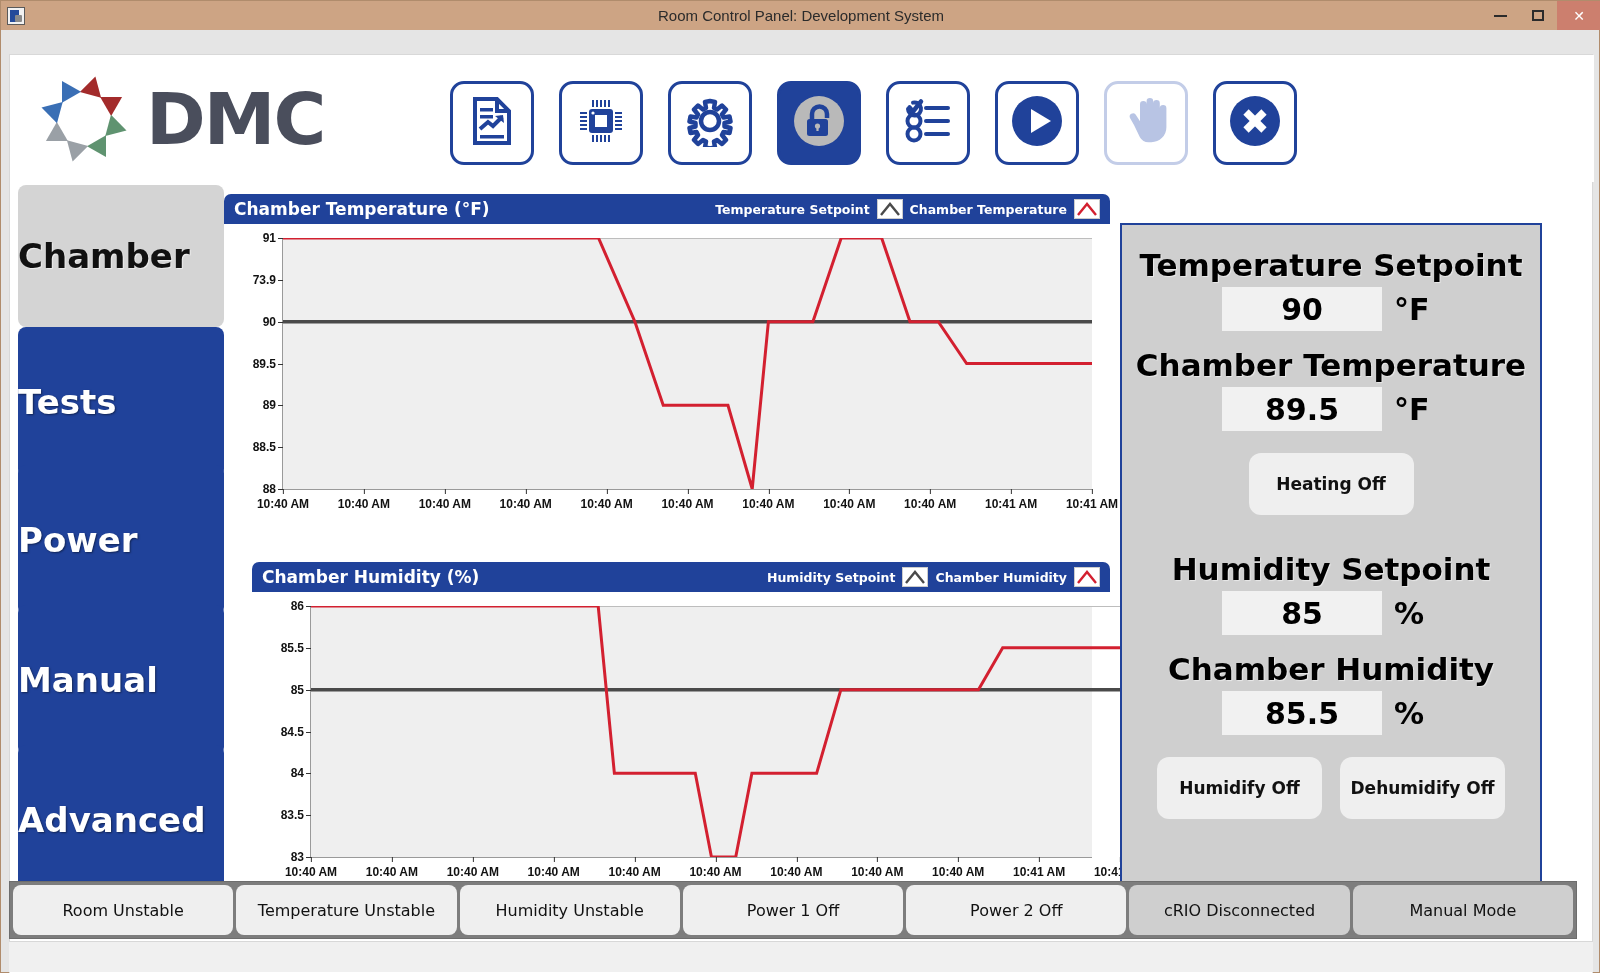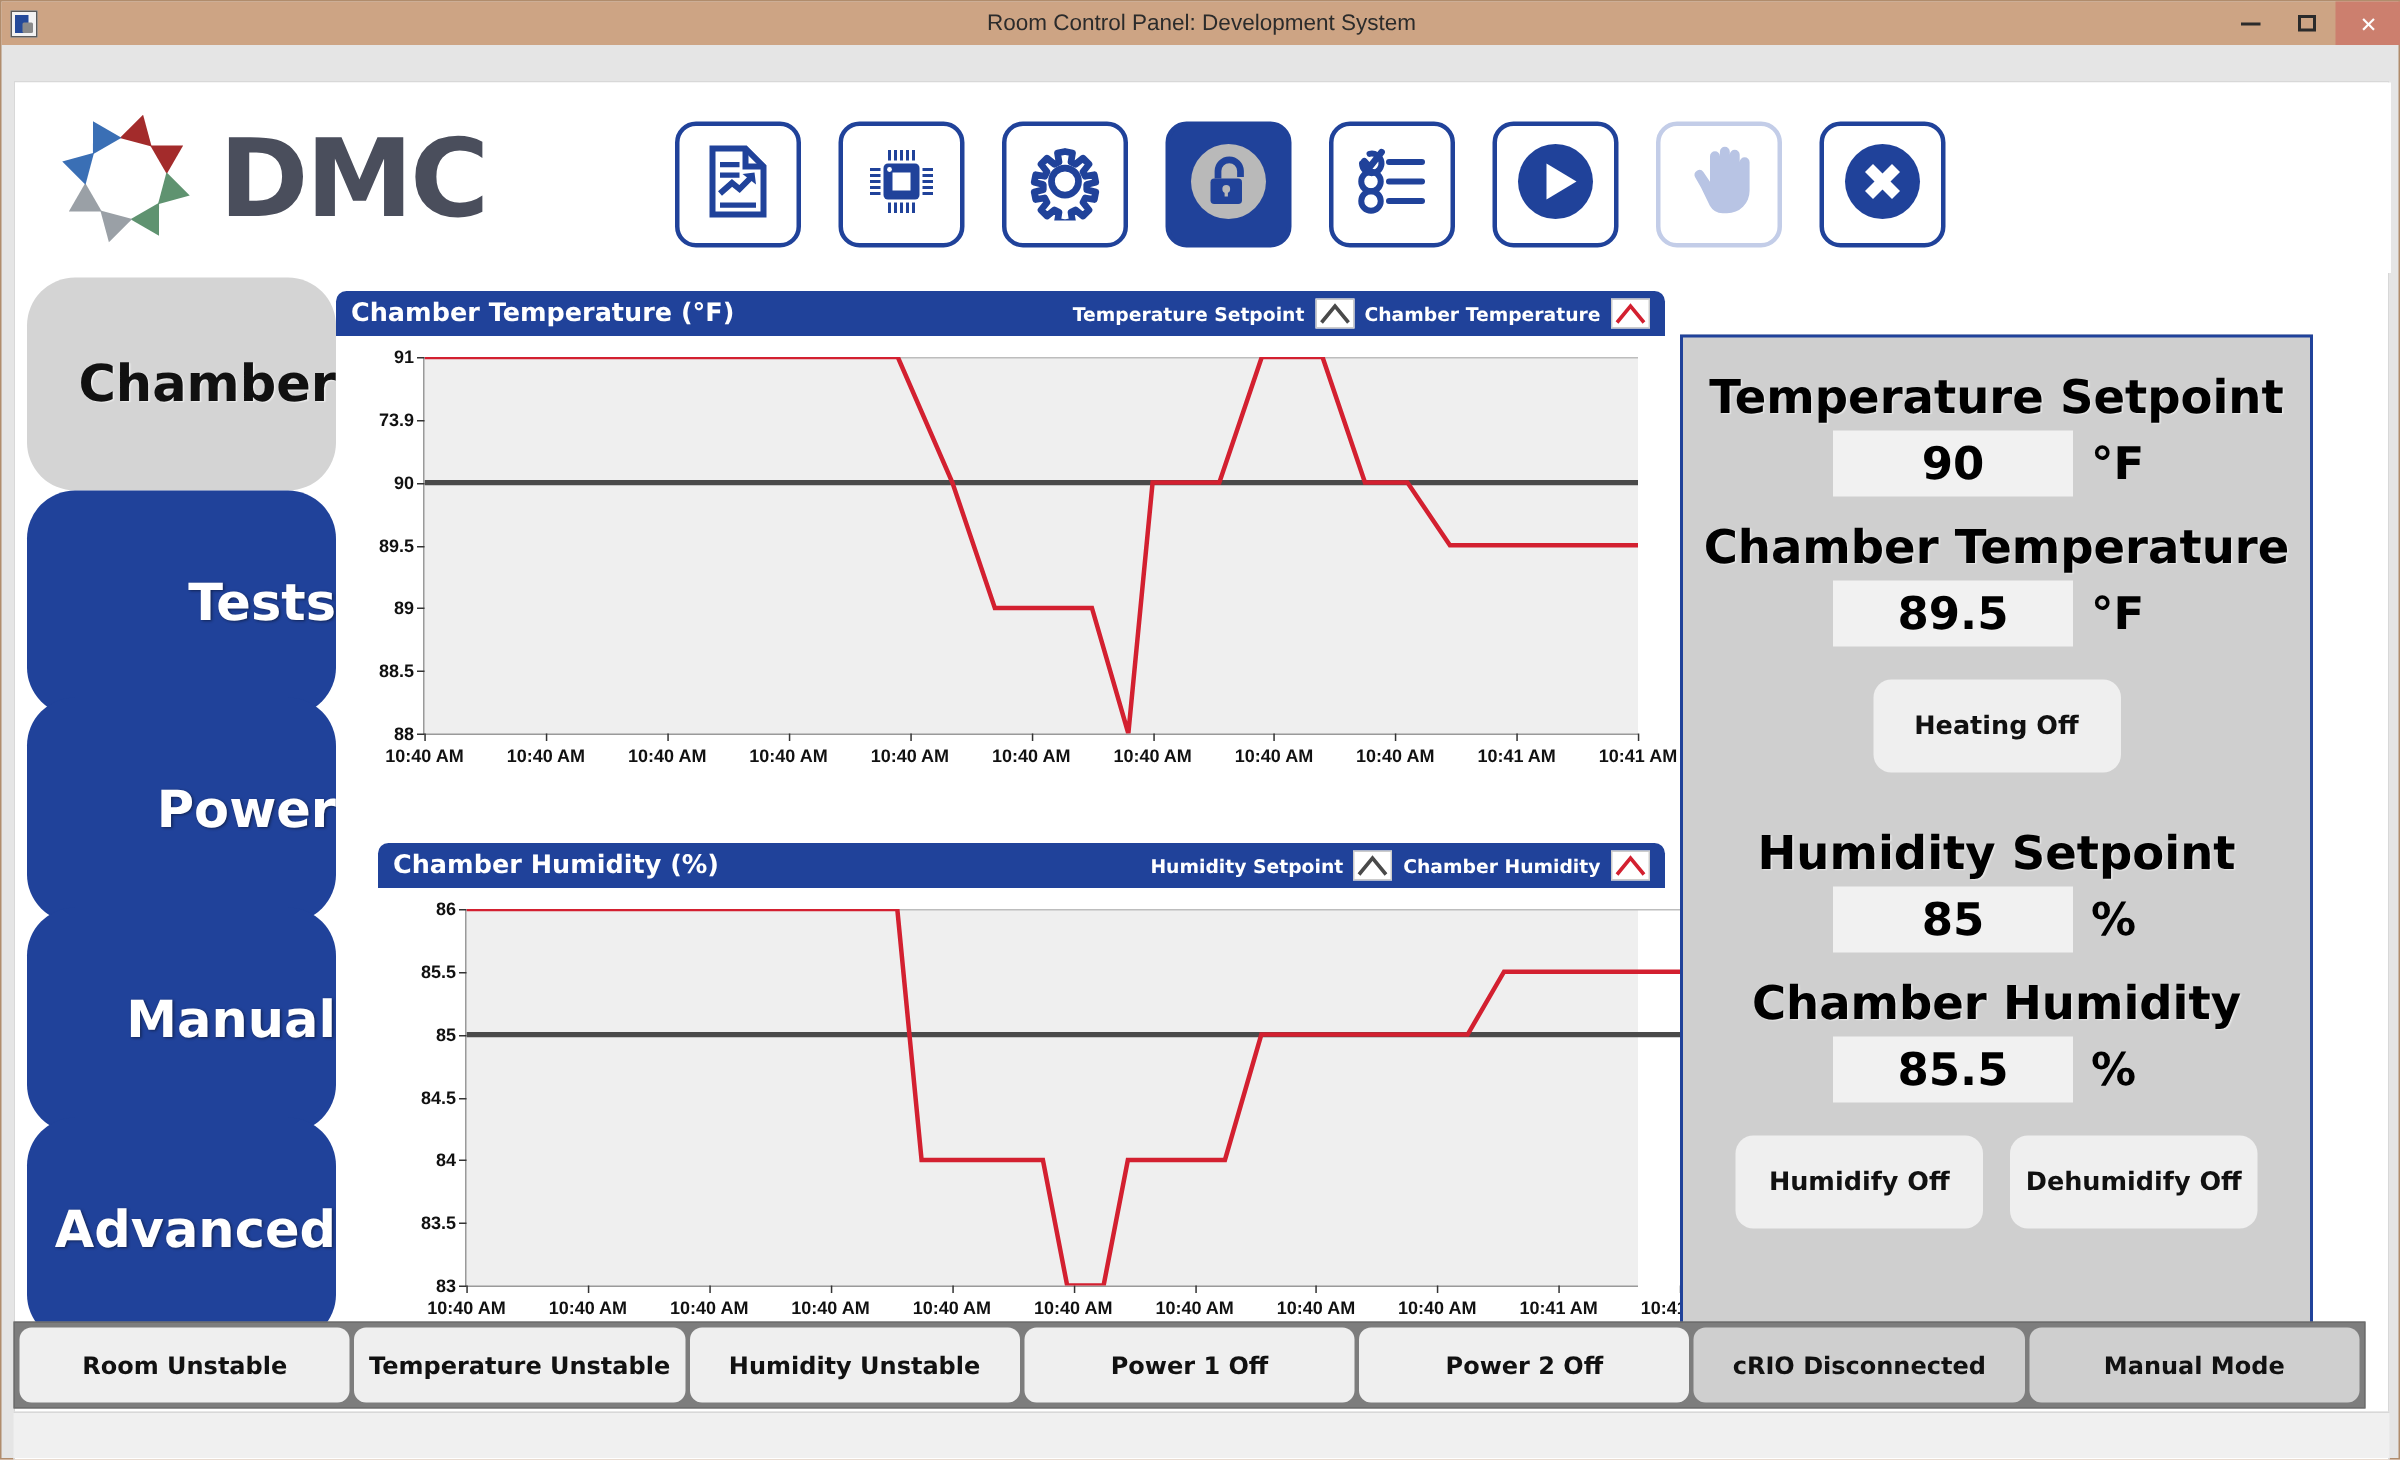--- a/index.html
+++ b/index.html
@@ -74,23 +74,23 @@
     background: #ffffff; border: 3px solid #20429a;
     display: flex; align-items: center; justify-content: center;
   }
   .tool-btn.filled { background: #20429a; border-color: #20429a; }
   .tool-btn.disabled { border-color: #c3cde8; }
 
   
   .sidebar { position: absolute; left: 8px; top: 127px; width: 206px; height: 712px; }
   .side-btn {
     position: absolute; left: 0; width: 206px;
-    border-radius: 32px;
+    border-radius: 8px;
     background: #20429a; color: #ffffff;
-    display: flex; align-items: center; justify-content: flex-end;
+    display: flex; align-items: center; justify-content: flex-start;
     font-size: 34px; font-weight: bold;
     font-family: "DejaVu Sans", sans-serif;
     text-shadow: 1px 1px 2px rgba(0,0,0,0.45);
   }
   .side-btn.active {
     background: #d4d4d4; color: #111111; text-shadow: 1px 1px 1px rgba(255,255,255,0.6);
   }
 
   
   .chart-box { position: absolute; background: #ffffff; }
@@ -160,21 +160,21 @@
 
   
   .statusbar {
     position: absolute; left: 8px; bottom: 33px; width: 1568px; height: 58px;
     background: #7d7d7d; border: 1px solid #6d6d6d;
     display: flex; align-items: center; gap: 3px; padding: 3px;
   }
   .status-item {
     flex: 1; height: 100%; background: #efefef; border-radius: 8px;
     display: flex; align-items: center; justify-content: center;
-    font-size: 16px; font-weight: bold; color: #111;
+    font-size: 16px; font-weight: normal; color: #111;
     font-family: "DejaVu Sans", sans-serif;
   }
   .status-item.dim { background: #cfcfcf; }
   .footer {
     position: absolute; left: 8px; bottom: 0; width: 1584px; height: 31px;
     background: #f0f0f0; border-top: 1px solid #d8d8d8;
   }
 </style>
 </head>
 <body>

